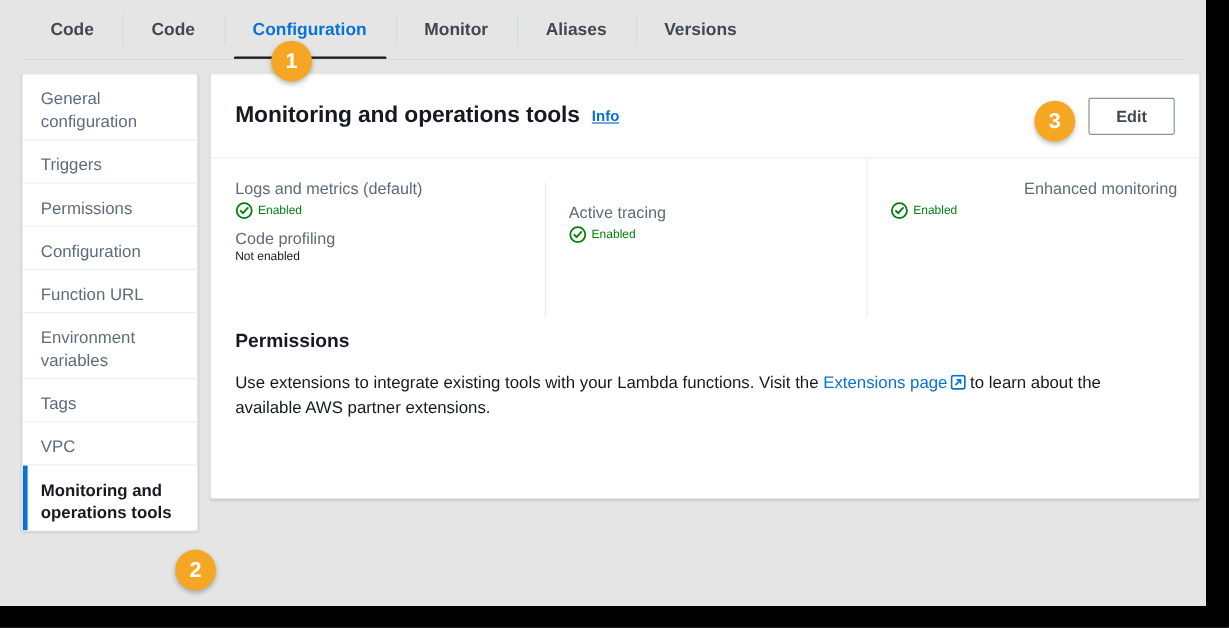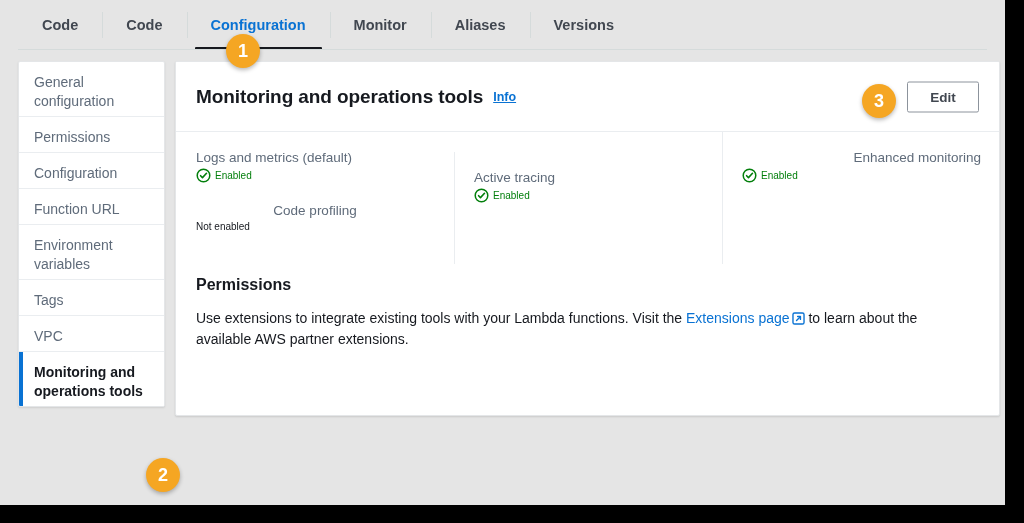--- a/index.html
+++ b/index.html
@@ -178,21 +178,21 @@
     display: flex;
     align-items: center;
     gap: 4px;
   }
   .field-value.ok { color: #037f0c; }
   .check-icon {
     display: inline-block;
     width: 15px; height: 15px;
     flex: 0 0 15px;
   }
-  .field-block + .field-block { margin-top: 20px; text-align: center; }
+  .field-block + .field-block { margin-top: 8px; }
 
   
   #extensions {
     padding: 12px 20px 0 20px;
   }
   #ext-title {
     font-size: 16px;
     font-weight: 700;
     color: #16191f;
     margin-bottom: 14px;
@@ -257,20 +257,23 @@
       </div>
       <div class="tab">
         <span class="tlabel">Versions</span>
       </div>
     </div>
     <div id="tabrule"></div>
 
     <div id="sidebar">
       <div class="side-item">
         <span>General configuration</span>
+      </div>
+      <div class="side-item">
+        <span>Triggers</span>
       </div>
       <div class="side-item">
         <span>Permissions</span>
       </div>
       <div class="side-item">
         <span>Configuration</span>
       </div>
       <div class="side-item">
         <span>Function URL</span>
       </div>

